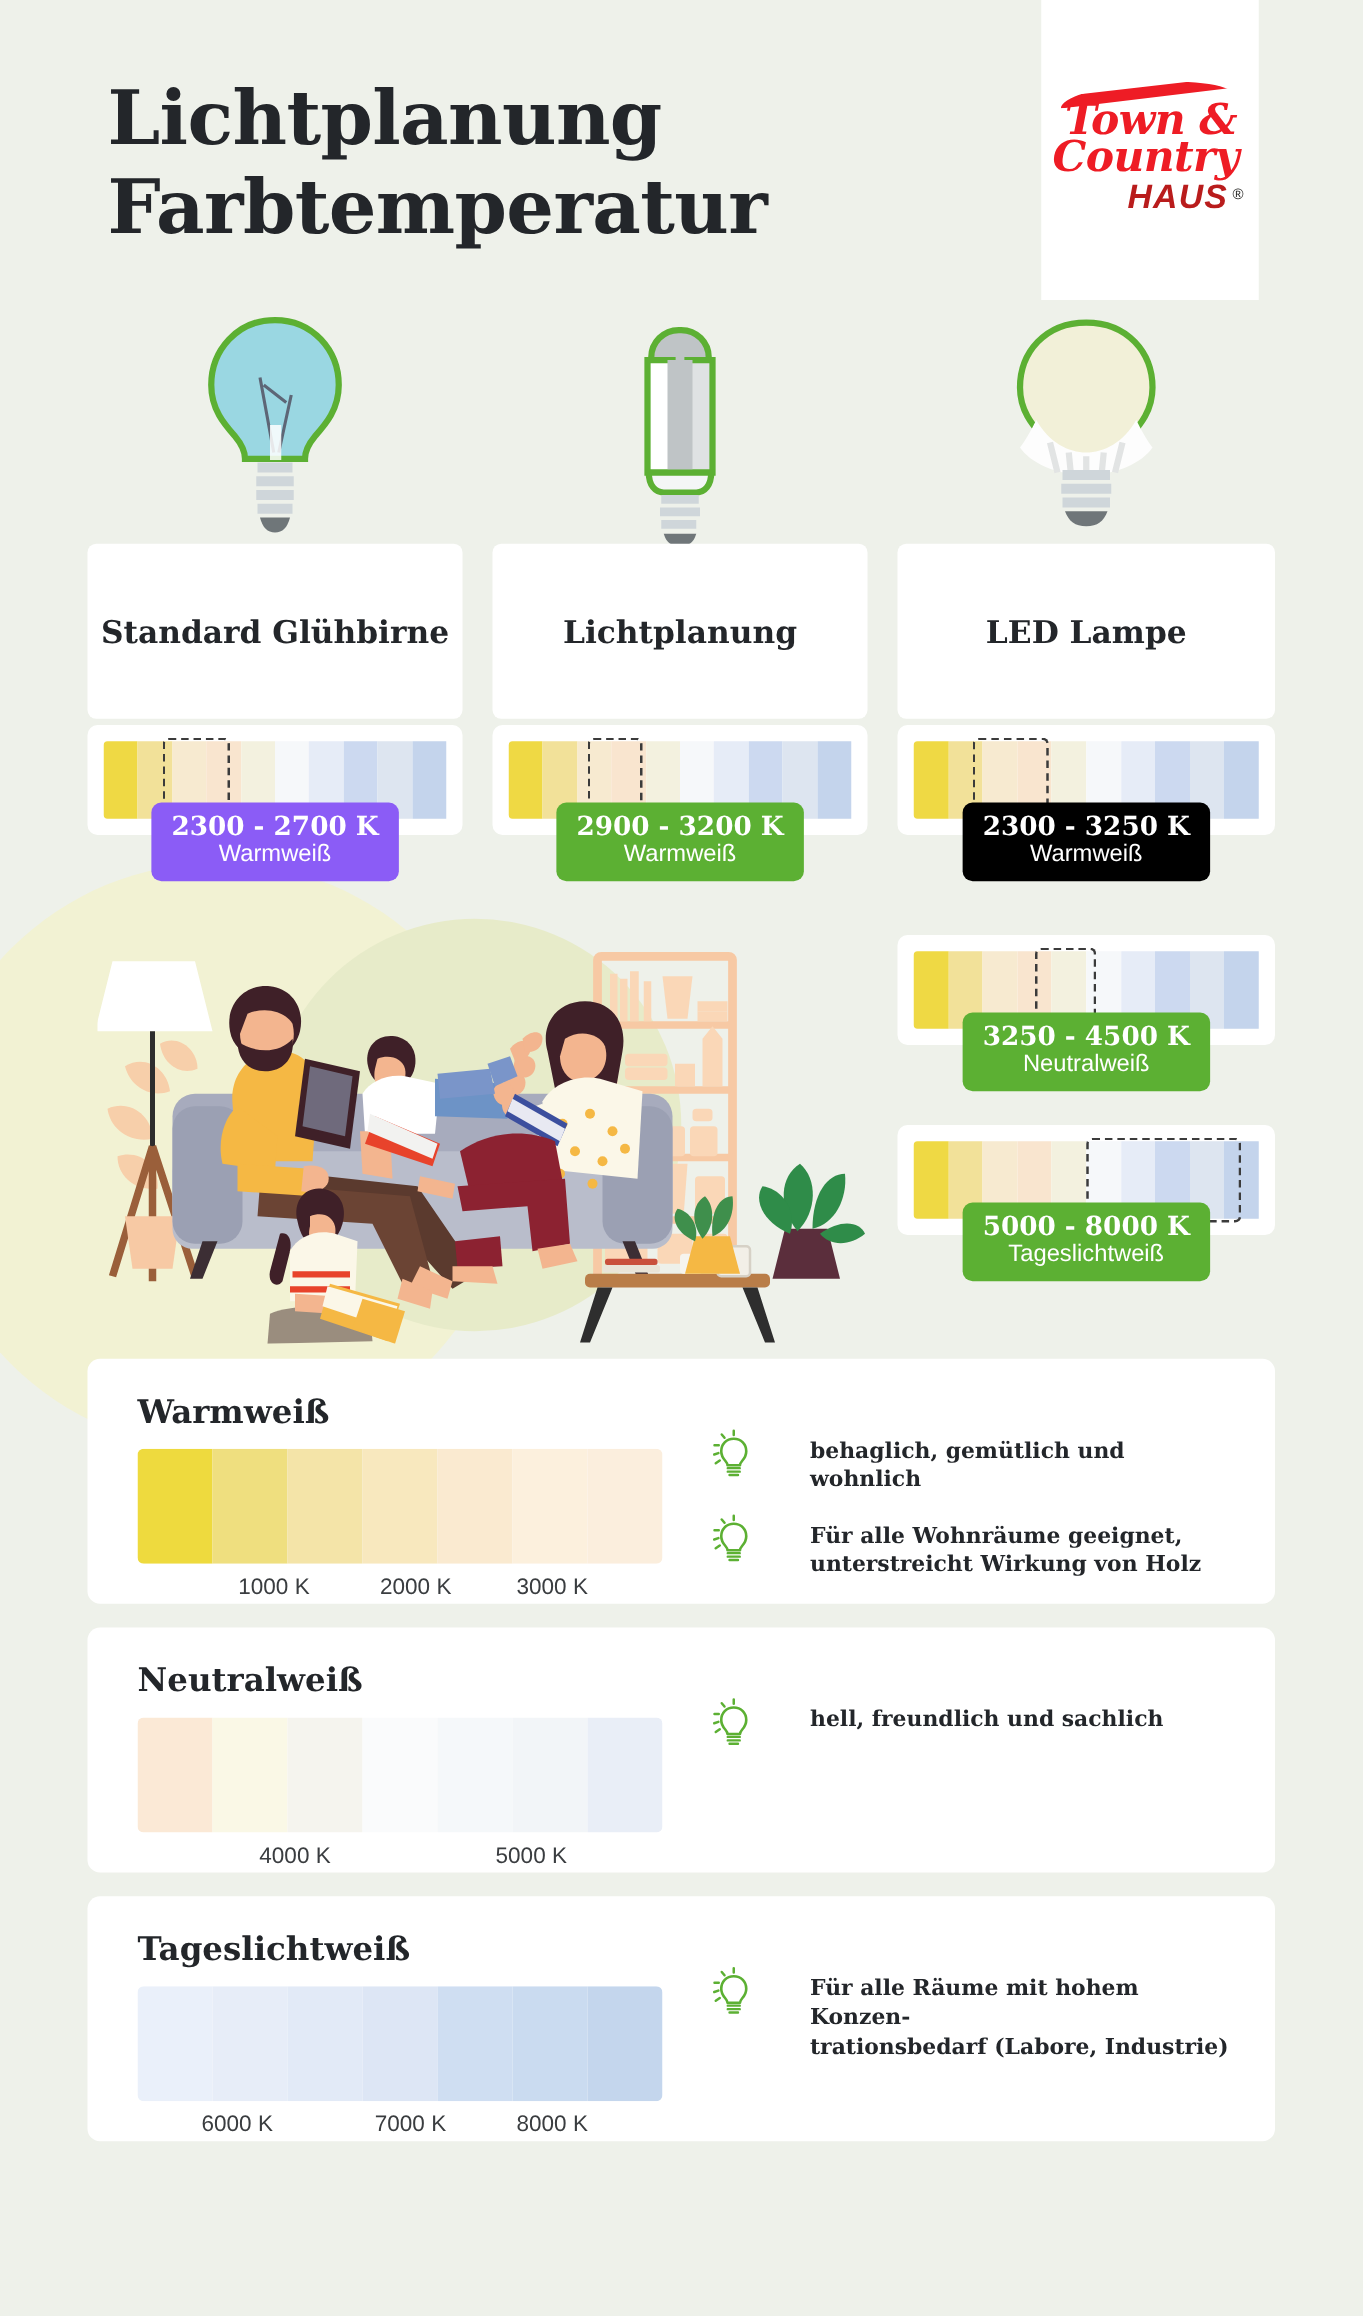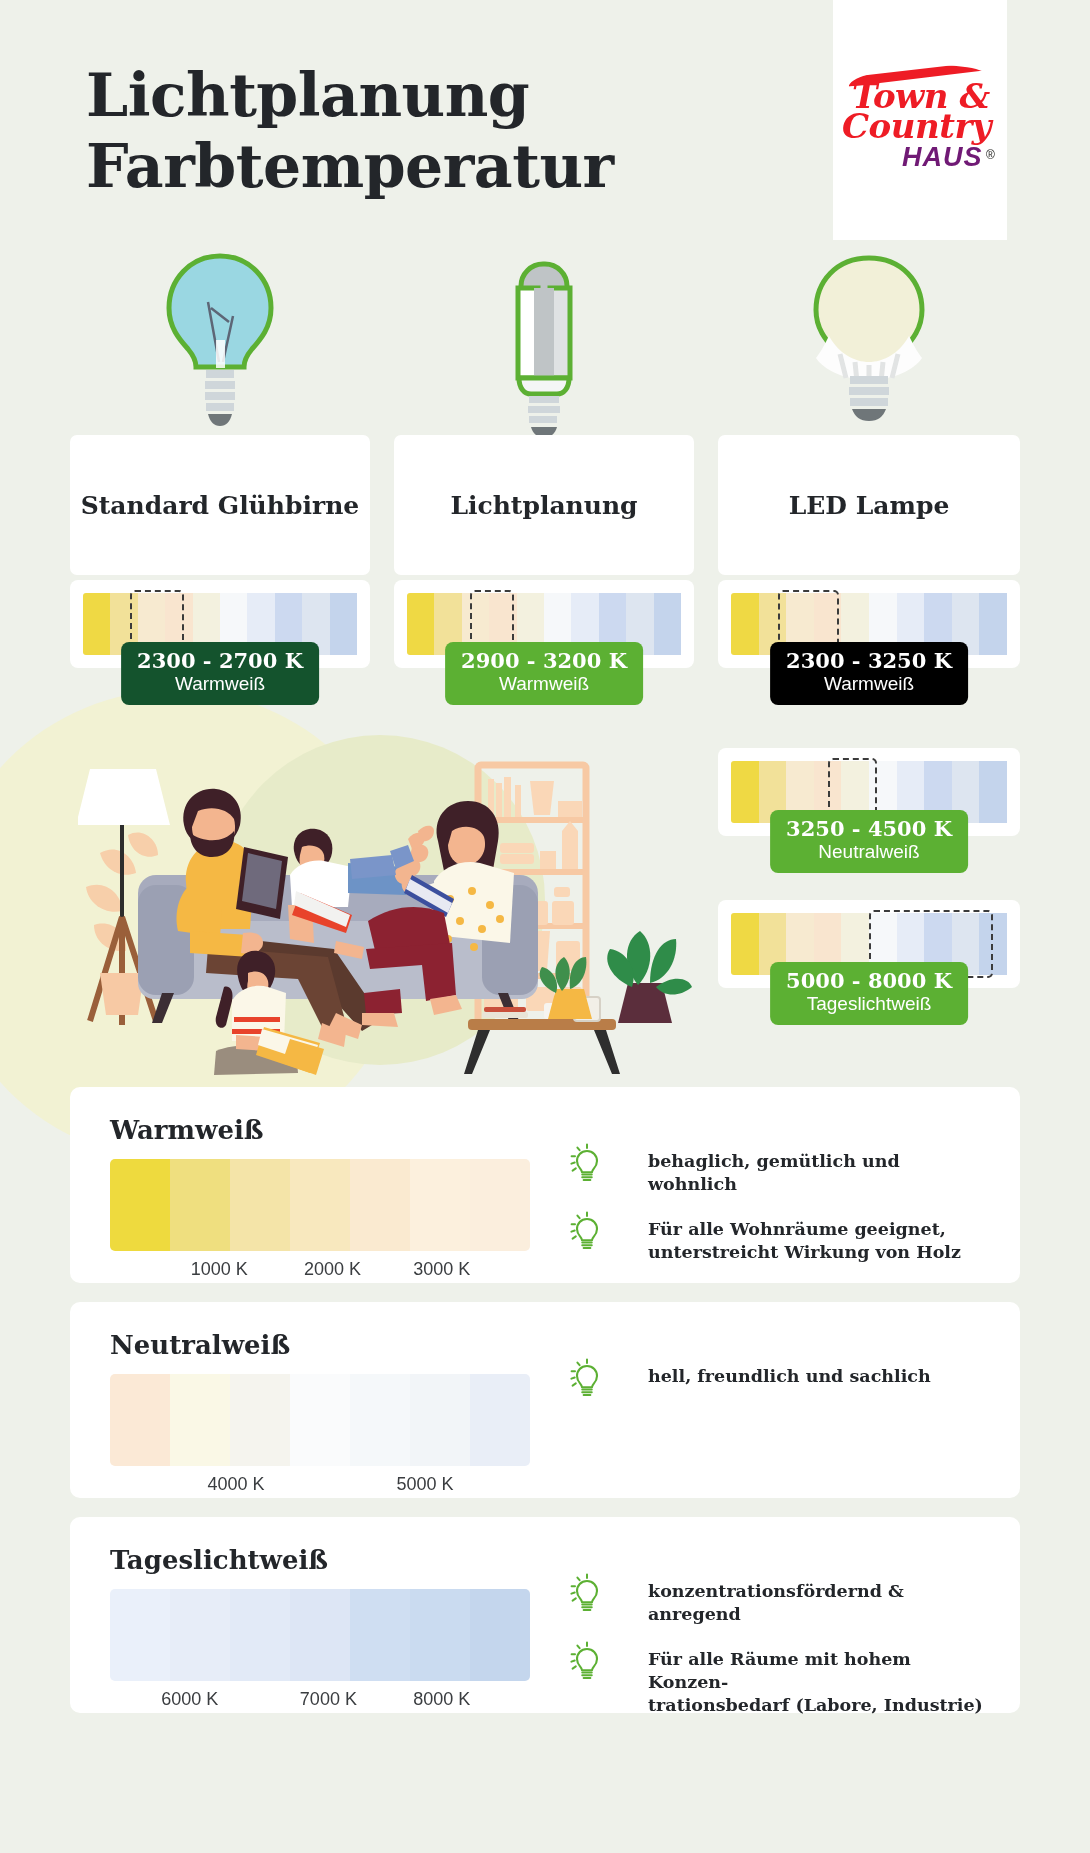--- a/index.html
+++ b/index.html
@@ -95,21 +95,21 @@
   }
   .logo-town { left: 12px; top: 16px; font-size: 34px; }
   .logo-country { left: 2px; top: 46px; font-size: 34px; }
   .logo-haus {
     position: absolute;
     left: 62px; top: 82px;
     font-family: "Liberation Sans", sans-serif;
     font-weight: bold;
     font-style: italic;
     font-size: 27px;
-    color: #701a75;
+    color: #b91c1c;
     letter-spacing: 1px;
   }
   .logo-reg {
     position: absolute;
     left: 146px; top: 88px;
     font-size: 12px;
     color: #1d1d1b;
   }
 
   
@@ -351,21 +351,21 @@
           <i style="background: rgb(249, 229, 207);"></i>
           <i style="background: rgb(243, 241, 223);"></i>
           <i style="background: rgb(246, 248, 250);"></i>
           <i style="background: rgb(230, 236, 247);"></i>
           <i style="background: rgb(204, 217, 240);"></i>
           <i style="background: rgb(221, 229, 240);"></i>
           <i style="background: rgb(196, 212, 236);"></i>
           <div class="sel-box" style="left: 17%; width: 20%;"></div>
         </div>
       </div>
-      <div class="badge" style="left: 220px; transform: translateX(-50%); top: 642px; background: #14532d;">
+      <div class="badge" style="left: 220px; transform: translateX(-50%); top: 642px; background: #8b5cf6;">
         <span class="k">2300 - 2700 K</span>
         <span class="n">Warmweiß</span>
       </div>
       <div class="swatch-card" style="left: 394px; width: 300px; top: 580px;">
         <div class="swatch-bar">
           <i style="background: rgb(239, 217, 68);"></i>
           <i style="background: rgb(242, 225, 153);"></i>
           <i style="background: rgb(247, 234, 208);"></i>
           <i style="background: rgb(249, 229, 207);"></i>
           <i style="background: rgb(243, 241, 223);"></i>
@@ -685,29 +685,20 @@
           <span style="left: 79%;">8000 K</span>
         </div>
         <div class="bullets">
           <div class="bullet">
             <div class="bicon"><svg viewBox="0 0 34 40" width="34" height="40">
       <path d="M17 8 C11 8 7 12.5 7 18 c0 3.6 1.6 5.8 3.2 7.6 c1.1 1.3 1.8 2.3 1.8 3.6 h10 c0-1.3 .7-2.3 1.8-3.6
                C25.4 23.8 27 21.6 27 18 C27 12.5 23 8 17 8 Z" fill="none" stroke="#5cb033" stroke-width="2.1" stroke-linejoin="round"></path>
       <path d="M12.2 31.5 h9.6 M12.2 34.3 h9.6 M13.6 37 h6.8" stroke="#5cb033" stroke-width="1.9" stroke-linecap="round"></path>
       <path d="M17 1.5 v3.4 M7.4 4.6 l2.2 2.6 M1.6 13.2 h3.4 M1.4 20.6 l3.3 -1.1 M2.6 27.6 l3.2 -2.2" stroke="#5cb033" stroke-width="2" stroke-linecap="round"></path>
     </svg></div>
-            <div class="btext">konzentrationsfördernd &amp; anregend</div>
-          </div>
-          <div class="bullet">
-            <div class="bicon"><svg viewBox="0 0 34 40" width="34" height="40">
-      <path d="M17 8 C11 8 7 12.5 7 18 c0 3.6 1.6 5.8 3.2 7.6 c1.1 1.3 1.8 2.3 1.8 3.6 h10 c0-1.3 .7-2.3 1.8-3.6
-               C25.4 23.8 27 21.6 27 18 C27 12.5 23 8 17 8 Z" fill="none" stroke="#5cb033" stroke-width="2.1" stroke-linejoin="round"></path>
-      <path d="M12.2 31.5 h9.6 M12.2 34.3 h9.6 M13.6 37 h6.8" stroke="#5cb033" stroke-width="1.9" stroke-linecap="round"></path>
-      <path d="M17 1.5 v3.4 M7.4 4.6 l2.2 2.6 M1.6 13.2 h3.4 M1.4 20.6 l3.3 -1.1 M2.6 27.6 l3.2 -2.2" stroke="#5cb033" stroke-width="2" stroke-linecap="round"></path>
-    </svg></div>
             <div class="btext">Für alle Räume mit hohem Konzen-
 trationsbedarf (Labore, Industrie)</div>
           </div>
         </div>
       </div>
     </div>
 
 </div>
 
 </body></html>

